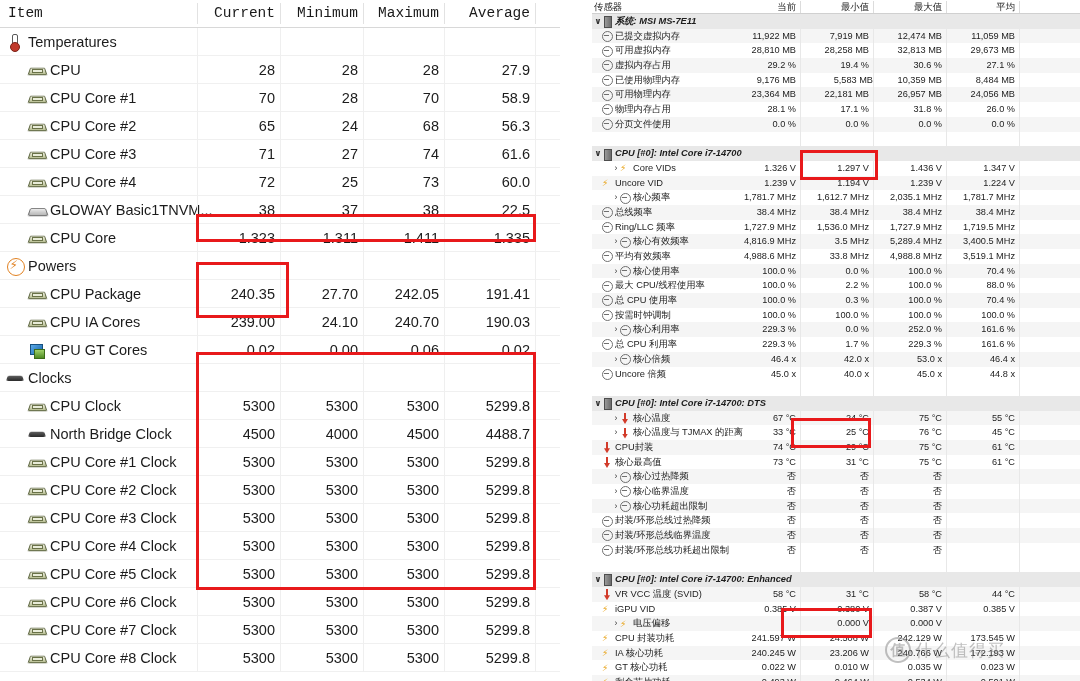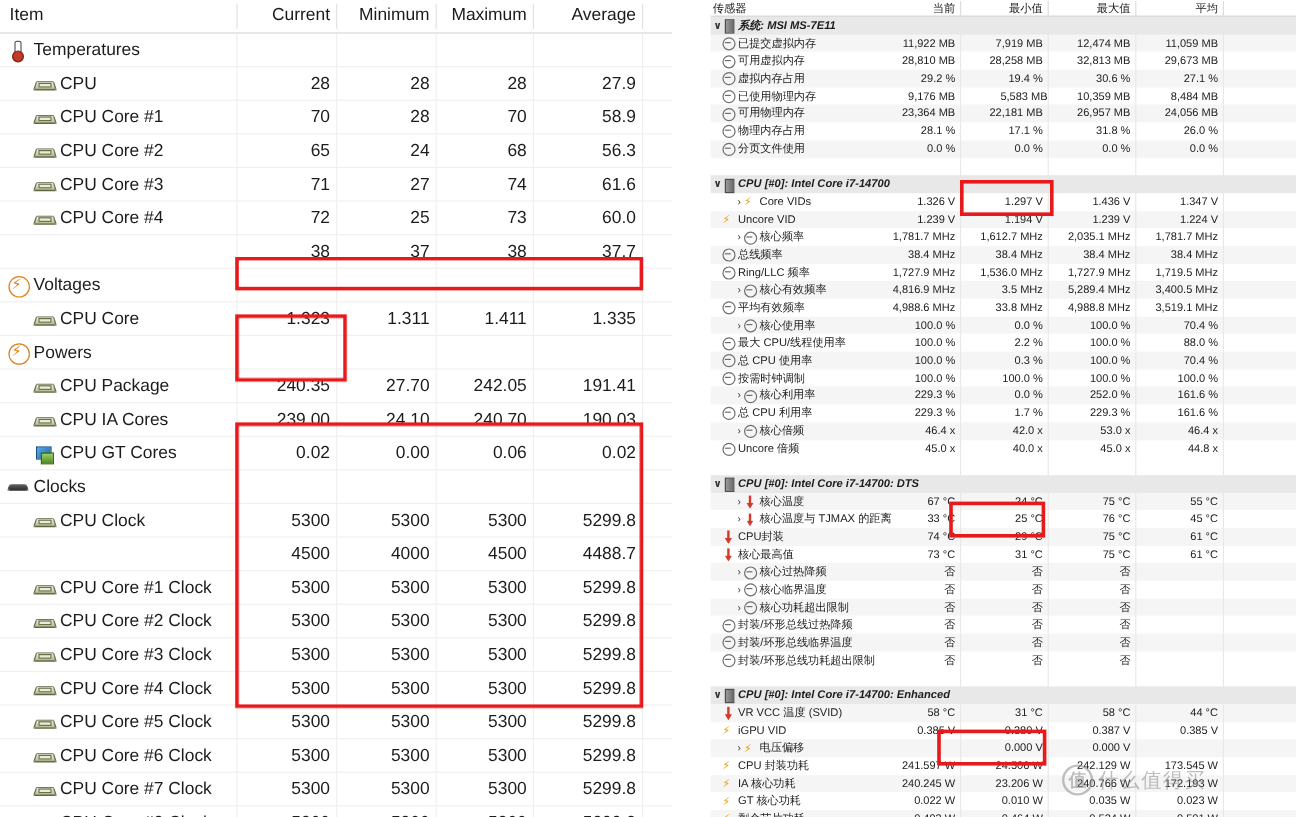--- a/index.html
+++ b/index.html
@@ -15,21 +15,21 @@
   #left-panel {
     position: absolute; left:0; top:0; width: 560px; height: 681px;
     background:#ffffff; overflow:hidden;
   }
   .lp-header {
     position: relative; height: 28px; width:560px;
     border-bottom: 1px solid #d8d8d8; background:#fff;
   }
   .lp-header .hcell {
     position:absolute; top:0; height:27px; line-height:27px;
-    font-size:14.5px; color:#1a1a1a;
+    font-size:14.5px; color:#1a1a1a;font-family:Liberation Mono, monospace;
   }
   .lp-header .hsep {
     position:absolute; top:3px; height:21px; width:1px; background:#e2e2e2;
   }
   .lp-row {
     position:relative; height:28px; width:560px;
     border-bottom:1px solid #f0f0f0;
   }
   .lp-row .name {
     position:absolute; left:0; top:0; height:28px; line-height:28px;
@@ -289,151 +289,144 @@
           <div class="val vc2">25</div>
           <div class="val vc3">73</div>
           <div class="val vc4">60.0</div>
           <div class="vsep" style="left: 197px;"></div>
           <div class="vsep" style="left: 280px;"></div>
           <div class="vsep" style="left: 363px;"></div>
           <div class="vsep" style="left: 444px;"></div>
           <div class="vsep" style="left: 535px;"></div>
         </div>
         <div class="lp-row child">
+          <div class="name">
+            <span class="ico ico-hdd"></span>
+            <span>GLOWAY Basic1TNVM...</span>
+          </div>
           <div class="val vc1">38</div>
           <div class="val vc2">37</div>
           <div class="val vc3">38</div>
-          <div class="val vc4">37.7</div>
+          <div class="val vc4">22.5</div>
+          <div class="vsep" style="left: 197px;"></div>
+          <div class="vsep" style="left: 280px;"></div>
+          <div class="vsep" style="left: 363px;"></div>
+          <div class="vsep" style="left: 444px;"></div>
+          <div class="vsep" style="left: 535px;"></div>
+        </div>
+        <div class="lp-row child">
+          <div class="name">
+            <span class="ico ico-chip"></span>
+            <span>CPU Core</span>
+          </div>
+          <div class="val vc1">1.323</div>
+          <div class="val vc2">1.311</div>
+          <div class="val vc3">1.411</div>
+          <div class="val vc4">1.335</div>
           <div class="vsep" style="left: 197px;"></div>
           <div class="vsep" style="left: 280px;"></div>
           <div class="vsep" style="left: 363px;"></div>
           <div class="vsep" style="left: 444px;"></div>
           <div class="vsep" style="left: 535px;"></div>
         </div>
         <div class="lp-row group">
           <div class="name">
             <span class="ico ico-bolt"></span>
-            <span>Voltages</span>
+            <span>Powers</span>
           </div>
           <div class="val vc1"></div>
           <div class="val vc2"></div>
           <div class="val vc3"></div>
           <div class="val vc4"></div>
           <div class="vsep" style="left: 197px;"></div>
           <div class="vsep" style="left: 280px;"></div>
           <div class="vsep" style="left: 363px;"></div>
           <div class="vsep" style="left: 444px;"></div>
           <div class="vsep" style="left: 535px;"></div>
         </div>
         <div class="lp-row child">
           <div class="name">
             <span class="ico ico-chip"></span>
-            <span>CPU Core</span>
-          </div>
-          <div class="val vc1">1.323</div>
-          <div class="val vc2">1.311</div>
-          <div class="val vc3">1.411</div>
-          <div class="val vc4">1.335</div>
+            <span>CPU Package</span>
+          </div>
+          <div class="val vc1">240.35</div>
+          <div class="val vc2">27.70</div>
+          <div class="val vc3">242.05</div>
+          <div class="val vc4">191.41</div>
+          <div class="vsep" style="left: 197px;"></div>
+          <div class="vsep" style="left: 280px;"></div>
+          <div class="vsep" style="left: 363px;"></div>
+          <div class="vsep" style="left: 444px;"></div>
+          <div class="vsep" style="left: 535px;"></div>
+        </div>
+        <div class="lp-row child">
+          <div class="name">
+            <span class="ico ico-chip"></span>
+            <span>CPU IA Cores</span>
+          </div>
+          <div class="val vc1">239.00</div>
+          <div class="val vc2">24.10</div>
+          <div class="val vc3">240.70</div>
+          <div class="val vc4">190.03</div>
+          <div class="vsep" style="left: 197px;"></div>
+          <div class="vsep" style="left: 280px;"></div>
+          <div class="vsep" style="left: 363px;"></div>
+          <div class="vsep" style="left: 444px;"></div>
+          <div class="vsep" style="left: 535px;"></div>
+        </div>
+        <div class="lp-row child">
+          <div class="name">
+            <span class="ico ico-gpu"></span>
+            <span>CPU GT Cores</span>
+          </div>
+          <div class="val vc1">0.02</div>
+          <div class="val vc2">0.00</div>
+          <div class="val vc3">0.06</div>
+          <div class="val vc4">0.02</div>
           <div class="vsep" style="left: 197px;"></div>
           <div class="vsep" style="left: 280px;"></div>
           <div class="vsep" style="left: 363px;"></div>
           <div class="vsep" style="left: 444px;"></div>
           <div class="vsep" style="left: 535px;"></div>
         </div>
         <div class="lp-row group">
           <div class="name">
-            <span class="ico ico-bolt"></span>
-            <span>Powers</span>
+            <span class="ico ico-nb"></span>
+            <span>Clocks</span>
           </div>
           <div class="val vc1"></div>
           <div class="val vc2"></div>
           <div class="val vc3"></div>
           <div class="val vc4"></div>
           <div class="vsep" style="left: 197px;"></div>
           <div class="vsep" style="left: 280px;"></div>
           <div class="vsep" style="left: 363px;"></div>
           <div class="vsep" style="left: 444px;"></div>
           <div class="vsep" style="left: 535px;"></div>
         </div>
         <div class="lp-row child">
           <div class="name">
             <span class="ico ico-chip"></span>
-            <span>CPU Package</span>
-          </div>
-          <div class="val vc1">240.35</div>
-          <div class="val vc2">27.70</div>
-          <div class="val vc3">242.05</div>
-          <div class="val vc4">191.41</div>
-          <div class="vsep" style="left: 197px;"></div>
-          <div class="vsep" style="left: 280px;"></div>
-          <div class="vsep" style="left: 363px;"></div>
-          <div class="vsep" style="left: 444px;"></div>
-          <div class="vsep" style="left: 535px;"></div>
-        </div>
-        <div class="lp-row child">
-          <div class="name">
-            <span class="ico ico-chip"></span>
-            <span>CPU IA Cores</span>
-          </div>
-          <div class="val vc1">239.00</div>
-          <div class="val vc2">24.10</div>
-          <div class="val vc3">240.70</div>
-          <div class="val vc4">190.03</div>
-          <div class="vsep" style="left: 197px;"></div>
-          <div class="vsep" style="left: 280px;"></div>
-          <div class="vsep" style="left: 363px;"></div>
-          <div class="vsep" style="left: 444px;"></div>
-          <div class="vsep" style="left: 535px;"></div>
-        </div>
-        <div class="lp-row child">
-          <div class="name">
-            <span class="ico ico-gpu"></span>
-            <span>CPU GT Cores</span>
-          </div>
-          <div class="val vc1">0.02</div>
-          <div class="val vc2">0.00</div>
-          <div class="val vc3">0.06</div>
-          <div class="val vc4">0.02</div>
-          <div class="vsep" style="left: 197px;"></div>
-          <div class="vsep" style="left: 280px;"></div>
-          <div class="vsep" style="left: 363px;"></div>
-          <div class="vsep" style="left: 444px;"></div>
-          <div class="vsep" style="left: 535px;"></div>
-        </div>
-        <div class="lp-row group">
-          <div class="name">
-            <span class="ico ico-nb"></span>
-            <span>Clocks</span>
-          </div>
-          <div class="val vc1"></div>
-          <div class="val vc2"></div>
-          <div class="val vc3"></div>
-          <div class="val vc4"></div>
-          <div class="vsep" style="left: 197px;"></div>
-          <div class="vsep" style="left: 280px;"></div>
-          <div class="vsep" style="left: 363px;"></div>
-          <div class="vsep" style="left: 444px;"></div>
-          <div class="vsep" style="left: 535px;"></div>
-        </div>
-        <div class="lp-row child">
-          <div class="name">
-            <span class="ico ico-chip"></span>
             <span>CPU Clock</span>
           </div>
           <div class="val vc1">5300</div>
           <div class="val vc2">5300</div>
           <div class="val vc3">5300</div>
           <div class="val vc4">5299.8</div>
           <div class="vsep" style="left: 197px;"></div>
           <div class="vsep" style="left: 280px;"></div>
           <div class="vsep" style="left: 363px;"></div>
           <div class="vsep" style="left: 444px;"></div>
           <div class="vsep" style="left: 535px;"></div>
         </div>
         <div class="lp-row child">
+          <div class="name">
+            <span class="ico ico-nb"></span>
+            <span>North Bridge Clock</span>
+          </div>
           <div class="val vc1">4500</div>
           <div class="val vc2">4000</div>
           <div class="val vc3">4500</div>
           <div class="val vc4">4488.7</div>
           <div class="vsep" style="left: 197px;"></div>
           <div class="vsep" style="left: 280px;"></div>
           <div class="vsep" style="left: 363px;"></div>
           <div class="vsep" style="left: 444px;"></div>
           <div class="vsep" style="left: 535px;"></div>
         </div>

